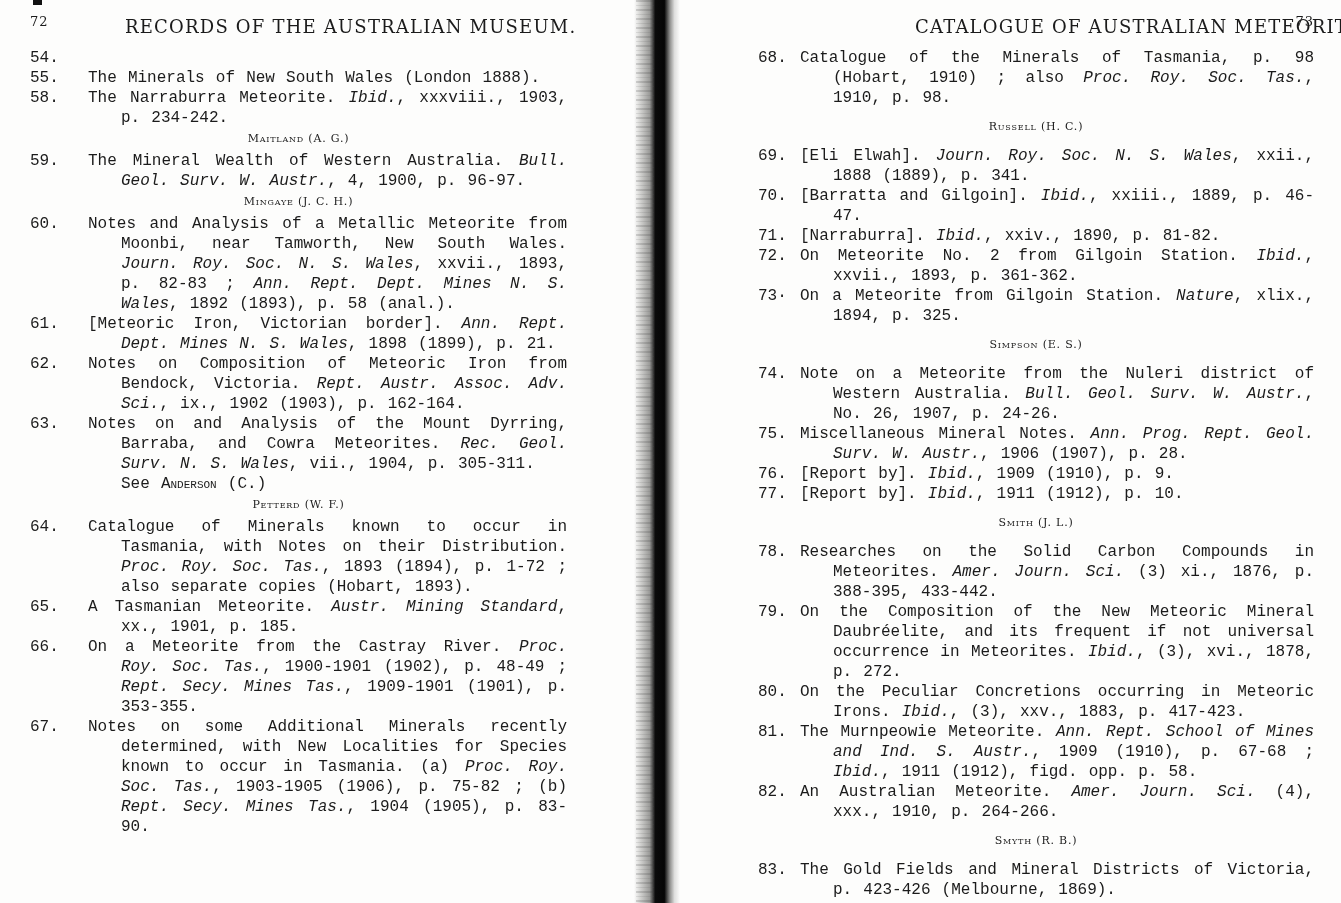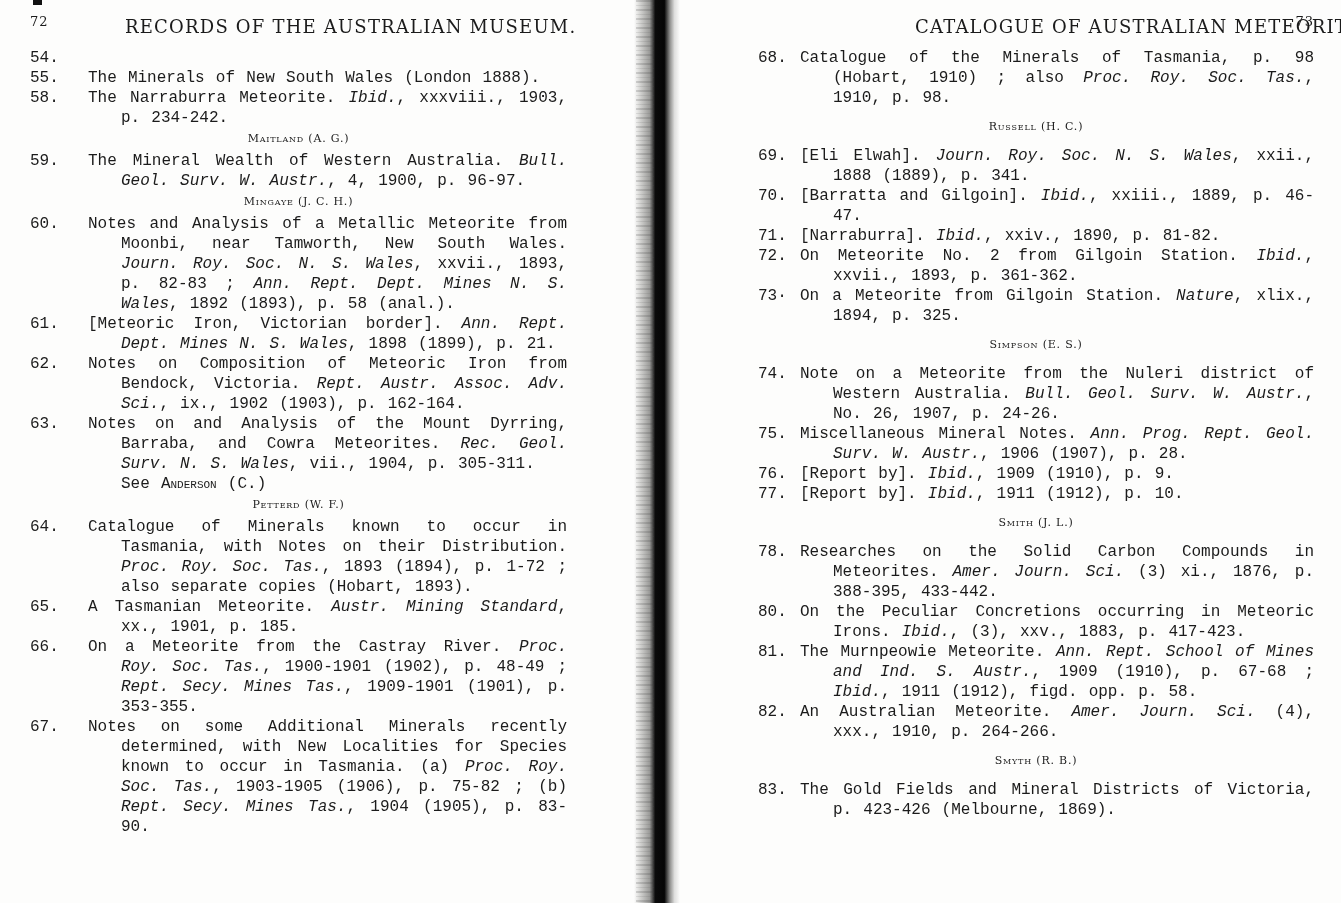--- a/index.html
+++ b/index.html
@@ -168,20 +168,24 @@
       <div class="entry">
         <div class="num">77.</div>
         <div class="txt"><span class="run-r">[Report by]. </span><span class="run-i">Ibid.</span><span class="run-r">, 1911 (1912), p. 10.</span></div>
       </div>
       <div class="bib-heading">Smith (J. L.)</div>
       <div class="entry">
         <div class="num">78.</div>
         <div class="txt"><span class="run-r">Researches on the Solid Carbon Compounds in Meteorites. </span><span class="run-i">Amer. Journ. Sci.</span><span class="run-r"> (3) xi., 1876, p. 388-395, 433-442.</span></div>
       </div>
       <div class="entry">
+        <div class="num">79.</div>
+        <div class="txt"><span class="run-r">On the Composition of the New Meteoric Mineral Daubréelite, and its frequent if not universal occurrence in Meteorites. </span><span class="run-i">Ibid.</span><span class="run-r">, (3), xvi., 1878, p. 272.</span></div>
+      </div>
+      <div class="entry">
         <div class="num">80.</div>
         <div class="txt"><span class="run-r">On the Peculiar Concretions occurring in Meteoric Irons. </span><span class="run-i">Ibid.</span><span class="run-r">, (3), xxv., 1883, p. 417-423.</span></div>
       </div>
       <div class="entry">
         <div class="num">81.</div>
         <div class="txt"><span class="run-r">The Murnpeowie Meteorite. </span><span class="run-i">Ann. Rept. School of Mines and Ind. S. Austr.</span><span class="run-r">, 1909 (1910), p. 67-68 ; </span><span class="run-i">Ibid.</span><span class="run-r">, 1911 (1912), figd. opp. p. 58.</span></div>
       </div>
       <div class="entry">
         <div class="num">82.</div>
         <div class="txt"><span class="run-r">An Australian Meteorite. </span><span class="run-i">Amer. Journ. Sci.</span><span class="run-r"> (4), xxx., 1910, p. 264-266.</span></div>

